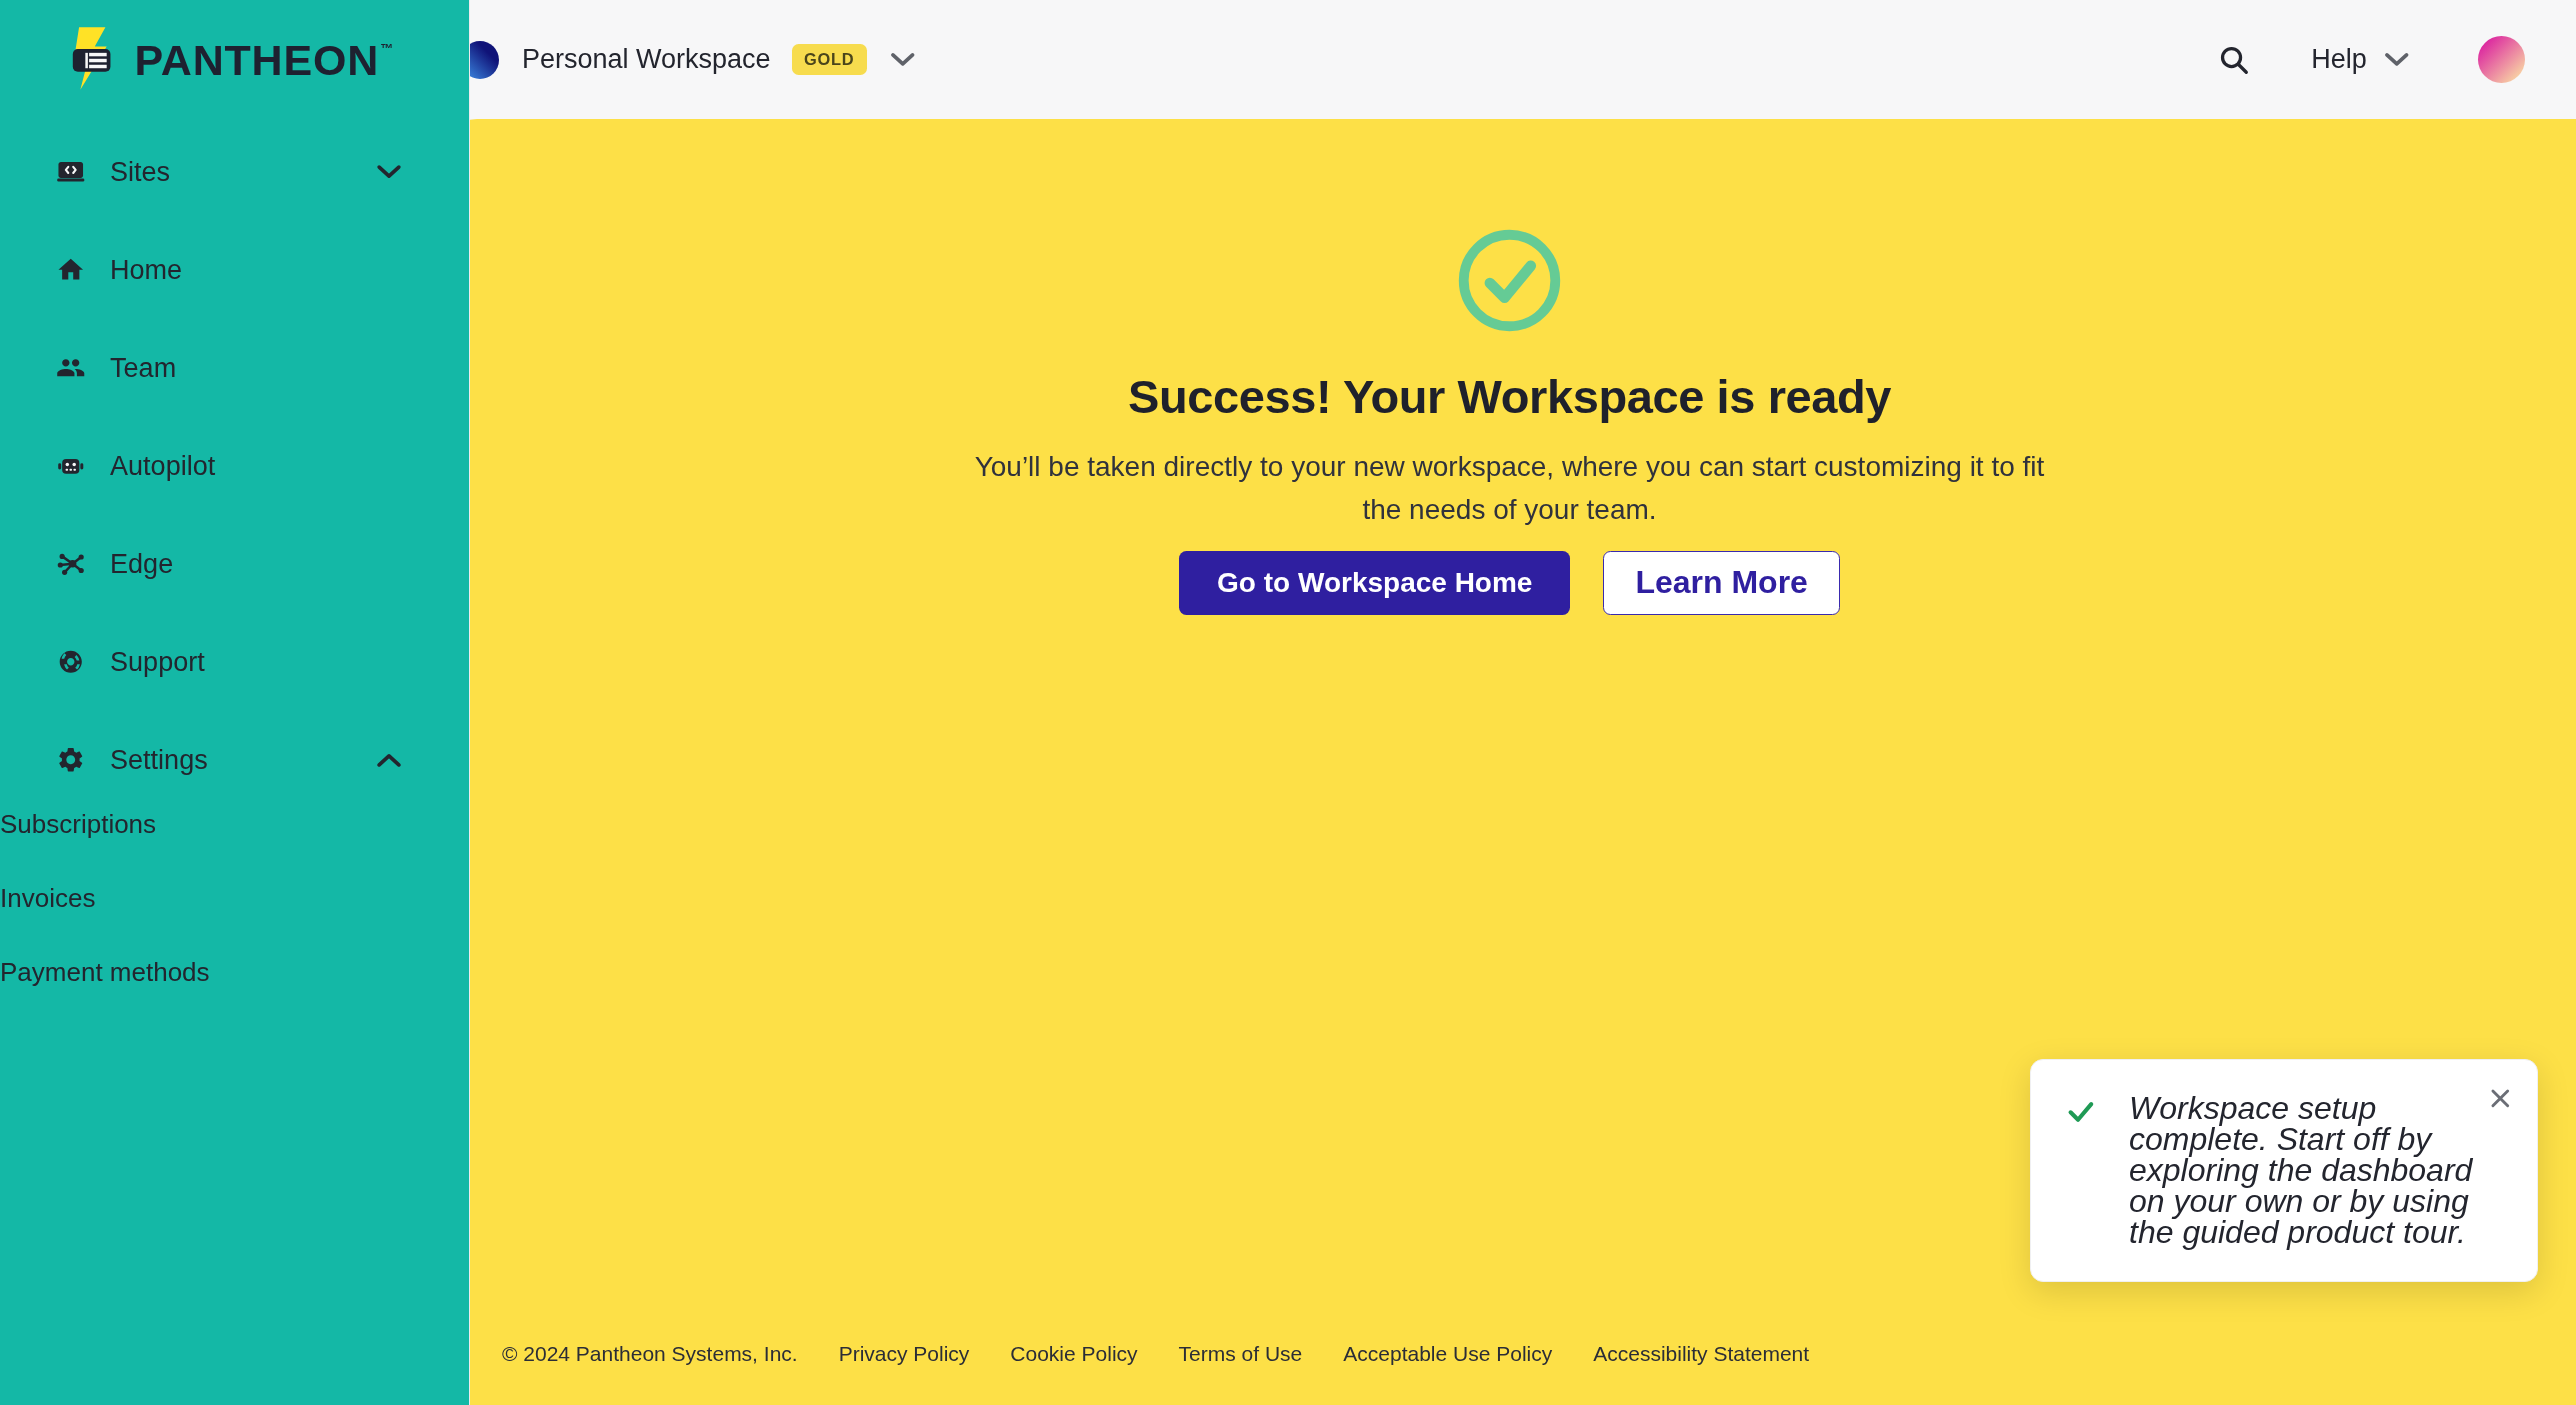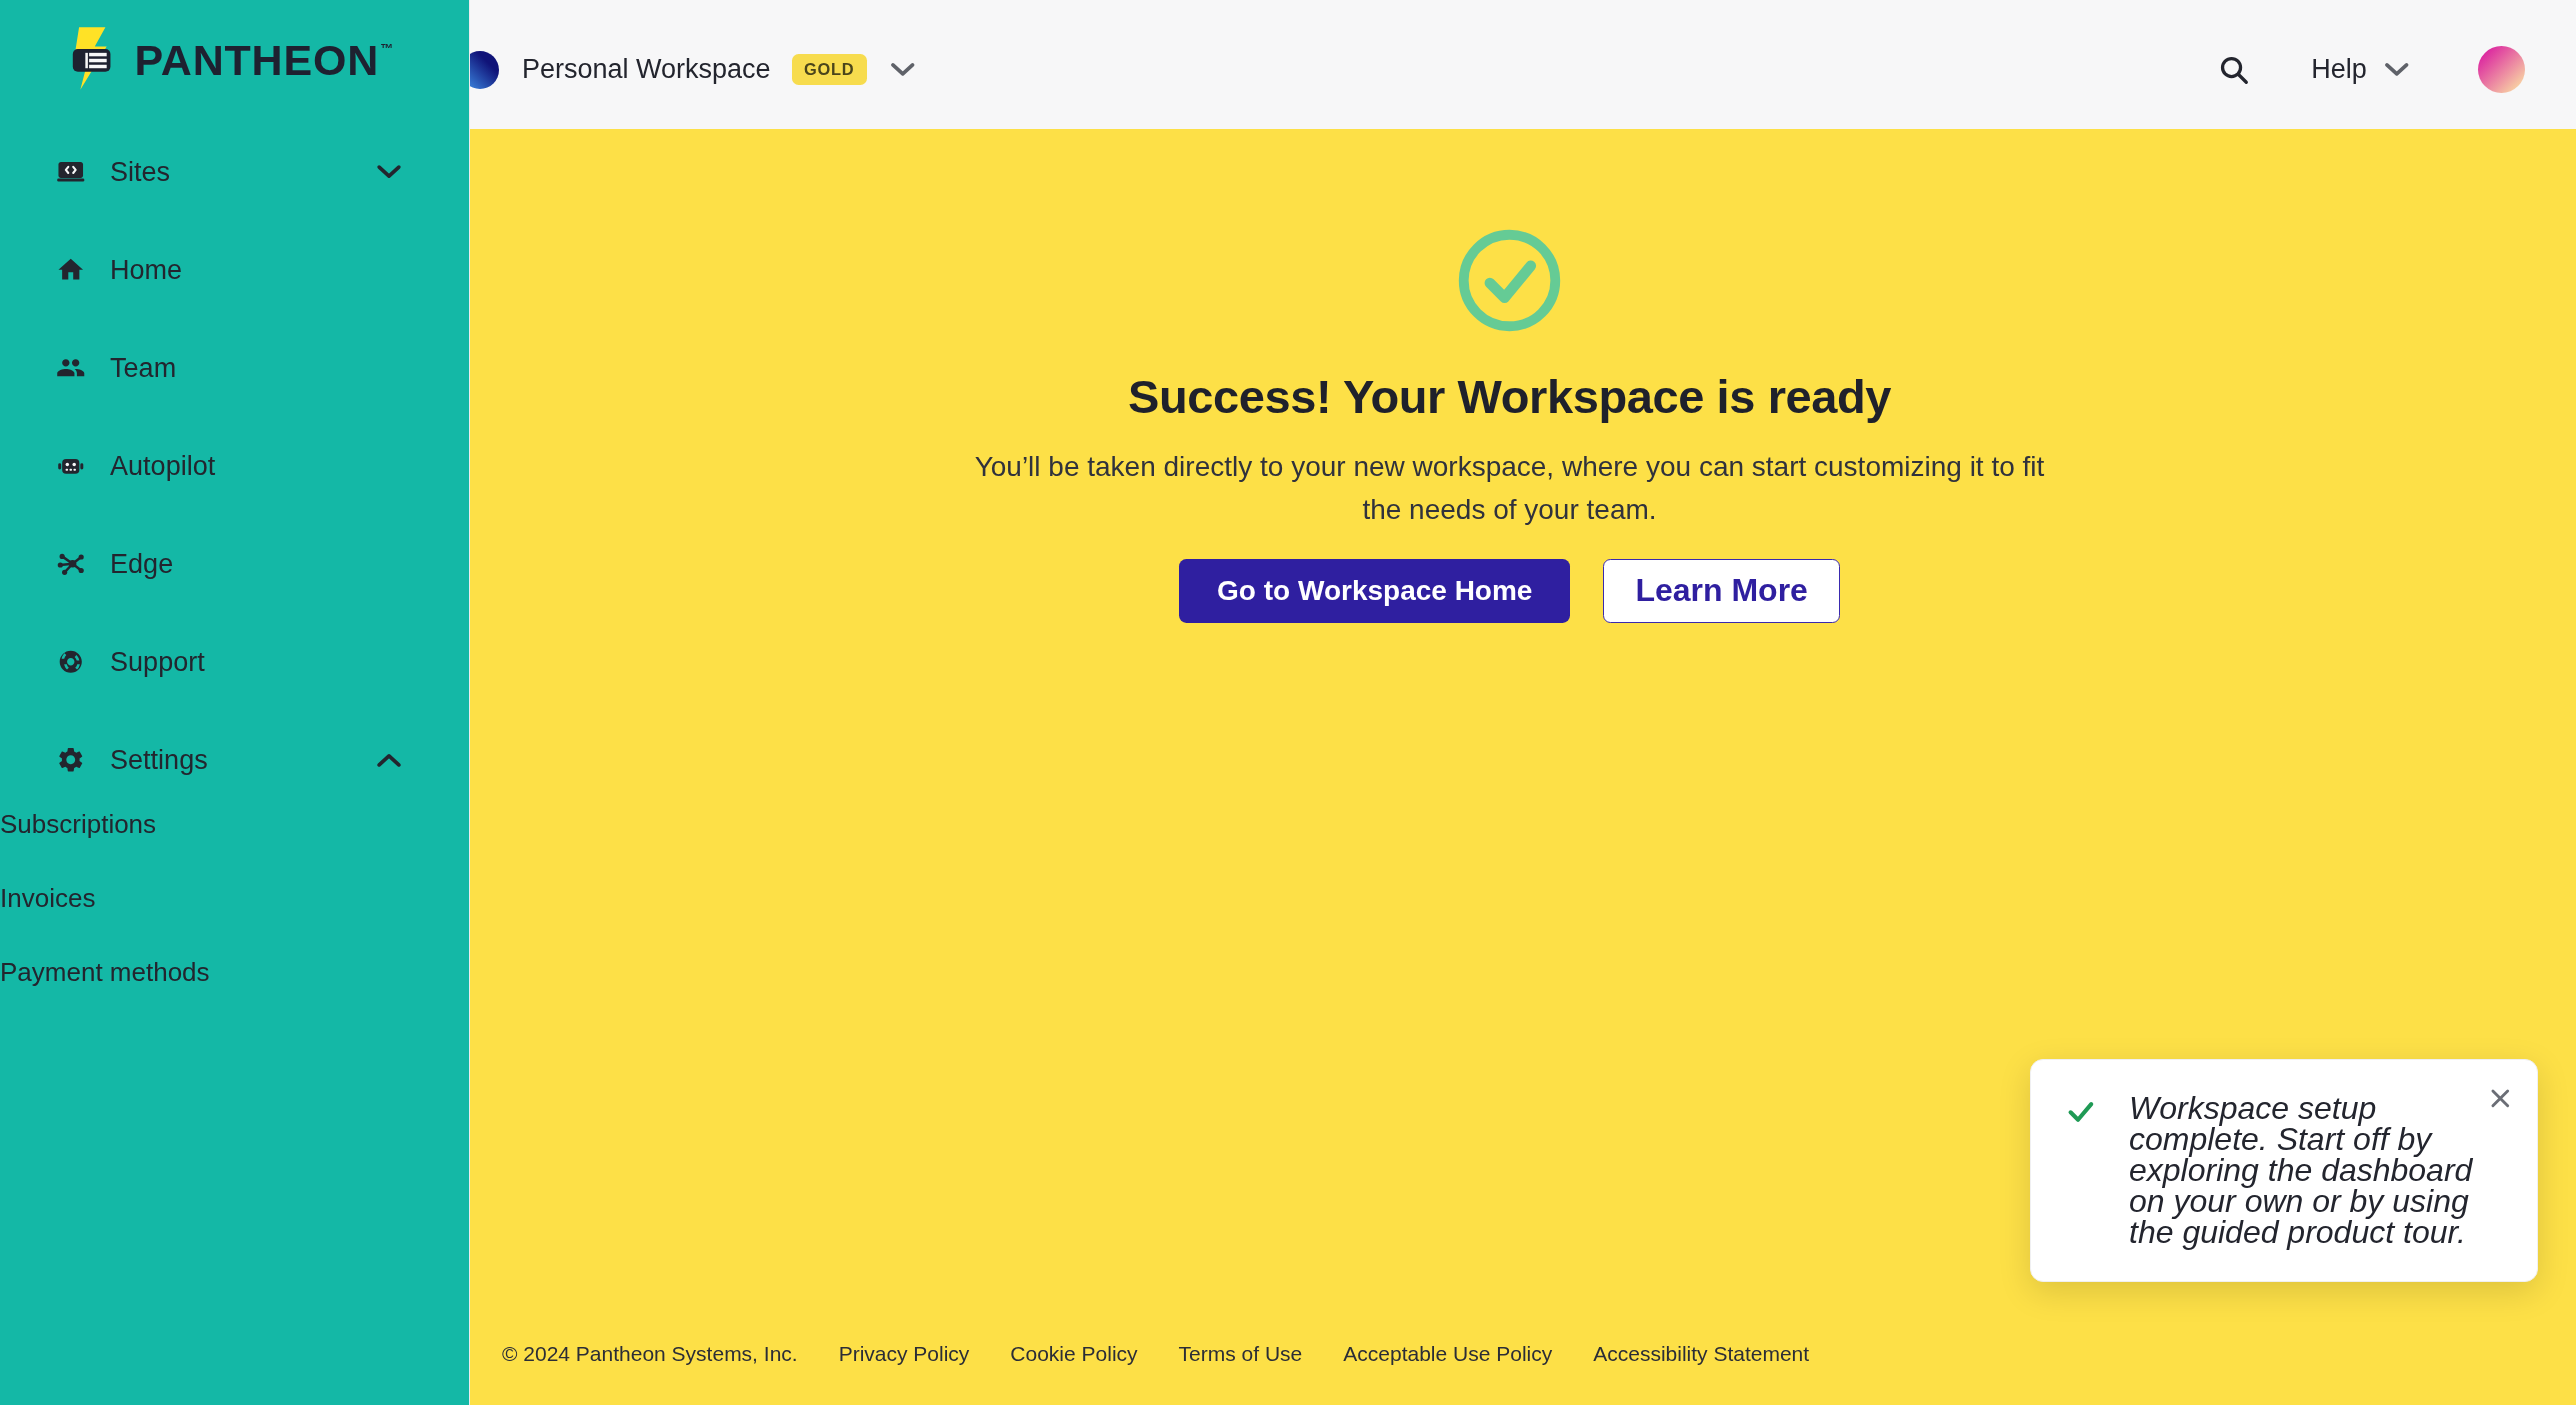--- a/index.html
+++ b/index.html
@@ -29,21 +29,21 @@
   .nav-item .nicon { width:29.5px; height:29.5px; flex:0 0 29.5px; display:flex; align-items:center; justify-content:center; }
   .nav-item .nlabel { margin-left:24.6px; font-size:27px; font-weight:500; color:#23252E; }
   .nav-item .nchevron { margin-left:auto; display:flex; }
   .sub-item {
     height:74px; display:flex; align-items:flex-start; cursor:pointer;
   }
   .sub-item .slabel { font-size:26px; font-weight:400; color:#23252E; }
 
   
   .topbar {
-    position:absolute; left:443px; right:0; top:10px; height:119px;
+    position:absolute; left:443px; right:0; top:0; height:119px;
     background:#F7F7F8; display:flex; align-items:center; z-index:2;
   }
   .ws-selector { display:flex; align-items:center; margin-left:18px; cursor:pointer; }
   .ws-avatar {
     width:38px; height:38px; border-radius:50%;
     background:linear-gradient(45deg, #4196EE 0%, #101378 70%);
   }
   .ws-name { margin-left:23px; font-size:27px; font-weight:500; color:#23252E; }
   .ws-badge {
     margin-left:21px; background:#F7DC4E; color:#4A451B; font-size:16.4px; font-weight:700;
@@ -67,21 +67,21 @@
     box-shadow:0 0 21px rgba(0,0,0,0.05); z-index:1;
   }
   .hero { padding-top:110px; display:flex; flex-direction:column; align-items:center; text-align:center; }
   .success-circle { display:block; }
   .hero-title {
     margin-top:36px; font-size:47px; font-weight:800; letter-spacing:-0.4px; color:#1F212B;
     line-height:57px;
   }
   .hero-desc { margin-top:19.7px; font-size:28px; line-height:43px; color:#30323C; font-weight:400; }
   .hero-desc span { display:block; }
-  .hero-actions { margin-top:28px; display:flex; align-items:center; gap:33px; }
+  .hero-actions { margin-top:20px; display:flex; align-items:center; gap:33px; }
   .btn-primary {
     background:#2F1FA0; color:#FFFFFF; font-size:28px; font-weight:700;
     border:none; border-radius:7.4px; height:64px; padding:0 38px; cursor:pointer;
     font-family:"Liberation Sans", sans-serif;
   }
   .btn-secondary {
     background:#FFFFFF; color:#2F1FA0; font-size:32px; font-weight:700;
     border:1.6px solid #3A2AAE; border-radius:7.4px; height:64px; padding:0 31px; cursor:pointer;
     font-family:"Liberation Sans", sans-serif;
     text-align:center;

